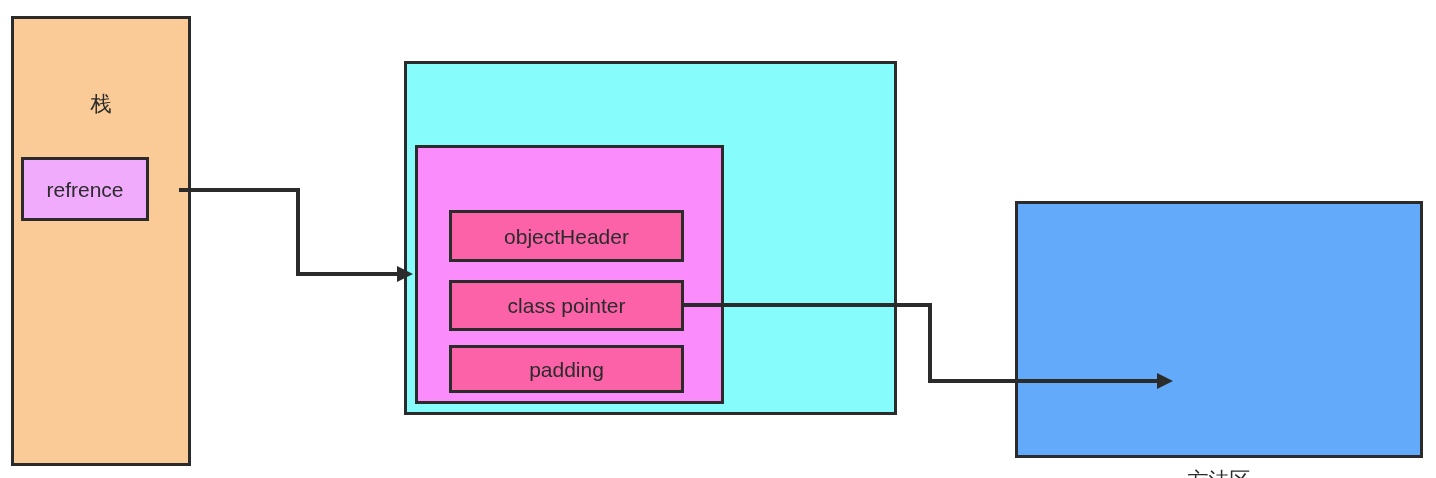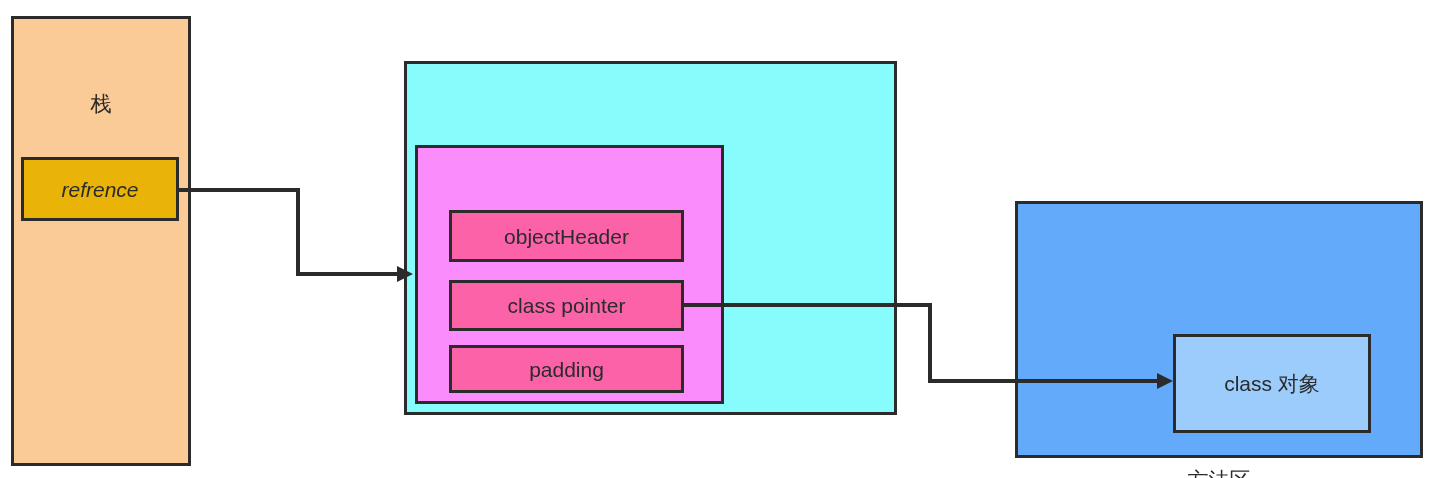--- a/index.html
+++ b/index.html
@@ -42,23 +42,22 @@
   
   #stack-box {
     left: 11px;  top: 16px;
     width: 180px; height: 450px;
     background: #fbcb97;
   }
   #stack-title { top: 74px; }
 
   #reference-box {
     left: 21px;  top: 157px;
-    width: 158px; height: 64px;
-    background: #eab308;
-    font-style: italic;
+    width: 128px; height: 64px;
+    background: #f0abfc;
   }
 
   
   #heap-box {
     left: 404px; top: 61px;
     width: 493px; height: 354px;
     background: #87fcfc;
   }
   #heap-title { top: 94px; }
 
@@ -145,23 +144,20 @@
   </div>
 
   <div class="slot" id="slot-padding">
     <span class="centered-label">padding</span>
   </div>
 
   <div class="box" id="method-area-box">
     <span class="box-title" id="method-area-title">方法区</span>
   </div>
 
-  <div class="box" id="class-object-box">
-    <span class="centered-label">class 对象</span>
-  </div>
 
   <svg class="connectors" viewBox="0 0 1436 478">
     <path class="conn-line" d="M 179 190 L 298 190 L 298 274 L 403 274"></path>
     <polygon class="conn-head" points="413,274 397,266 397,282"></polygon>
 
     <path class="conn-line" d="M 683 305 L 930 305 L 930 381 L 1163 381"></path>
     <polygon class="conn-head" points="1173,381 1157,373 1157,389"></polygon>
   </svg>
 
 </div>

